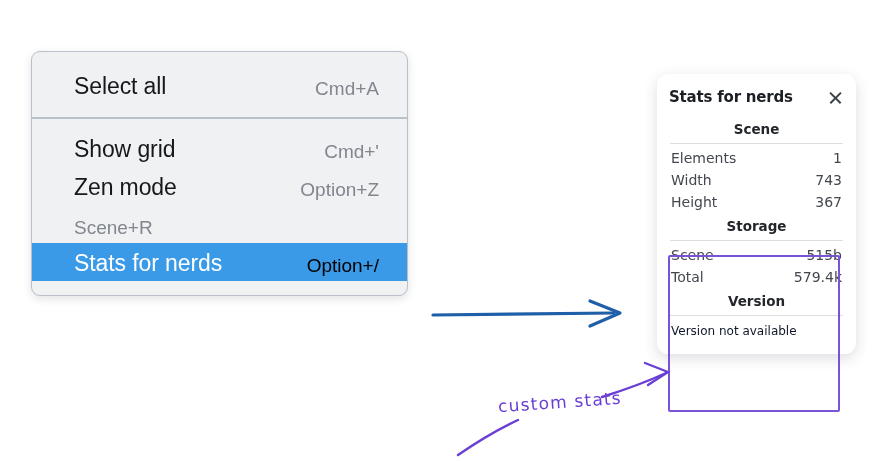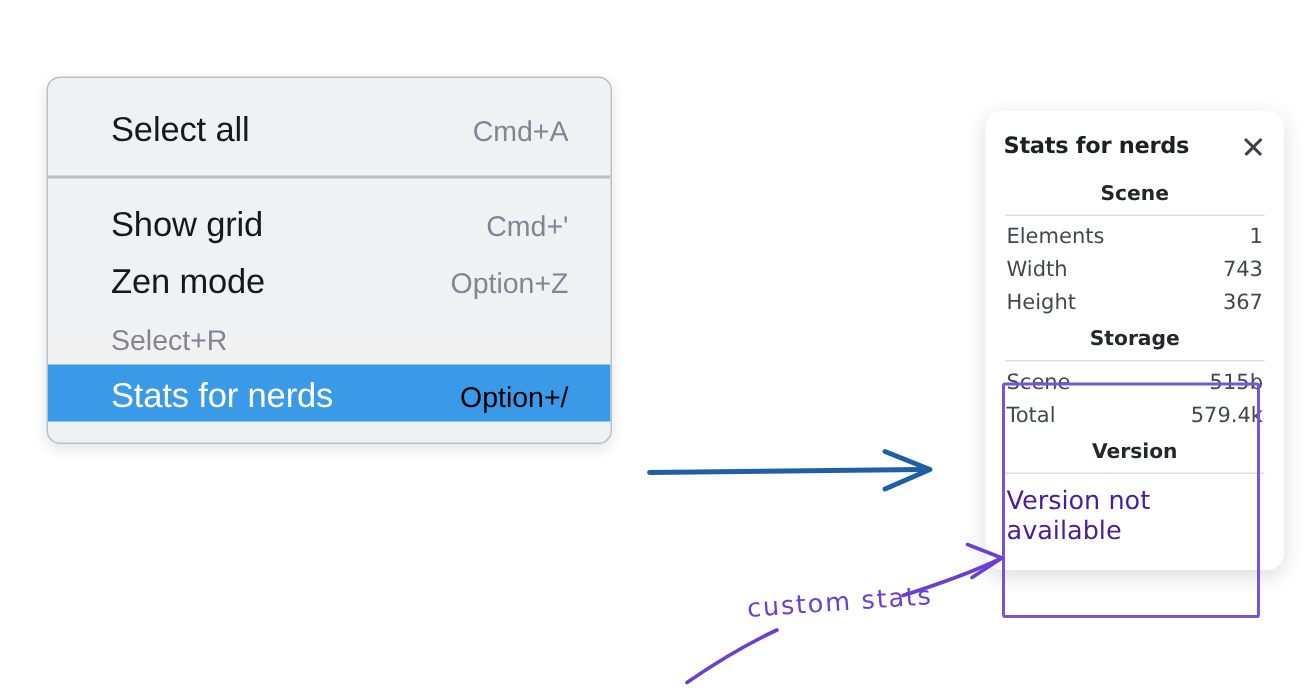--- a/index.html
+++ b/index.html
@@ -140,22 +140,22 @@
     justify-content: space-between;
     padding: 3px 3px;
     font-size: 14px;
     color: #43474e;
   }
   .stat-row .v {
     color: #43474e;
   }
   .note-row {
     padding: 5px 3px 2px 3px;
-    font-size: 17px;
-    color: #4c1d95;
+    font-size: 12px;
+    color: #0f172a;
   }
 
   
   .highlight-box {
     position: absolute;
     left: 668px;
     top: 255px;
     width: 172px;
     height: 157px;
     border: 2.5px solid #7a52d6;
@@ -203,21 +203,21 @@
     <div class="menu-group group-bottom">
       <div class="menu-item">
         <span class="label">Show grid</span>
         <span class="accel">Cmd+'</span>
       </div>
       <div class="menu-item">
         <span class="label">Zen mode</span>
         <span class="accel">Option+Z</span>
       </div>
       <div class="menu-item">
-        <span class="accel">Select+R</span>
+        <span class="accel">Scene+R</span>
       </div>
       <div class="menu-item selected">
         <span class="label">Stats for nerds</span>
         <span class="accel">Option+/</span>
       </div>
     </div>
 
   </div>
 
   <div class="stats-panel">

